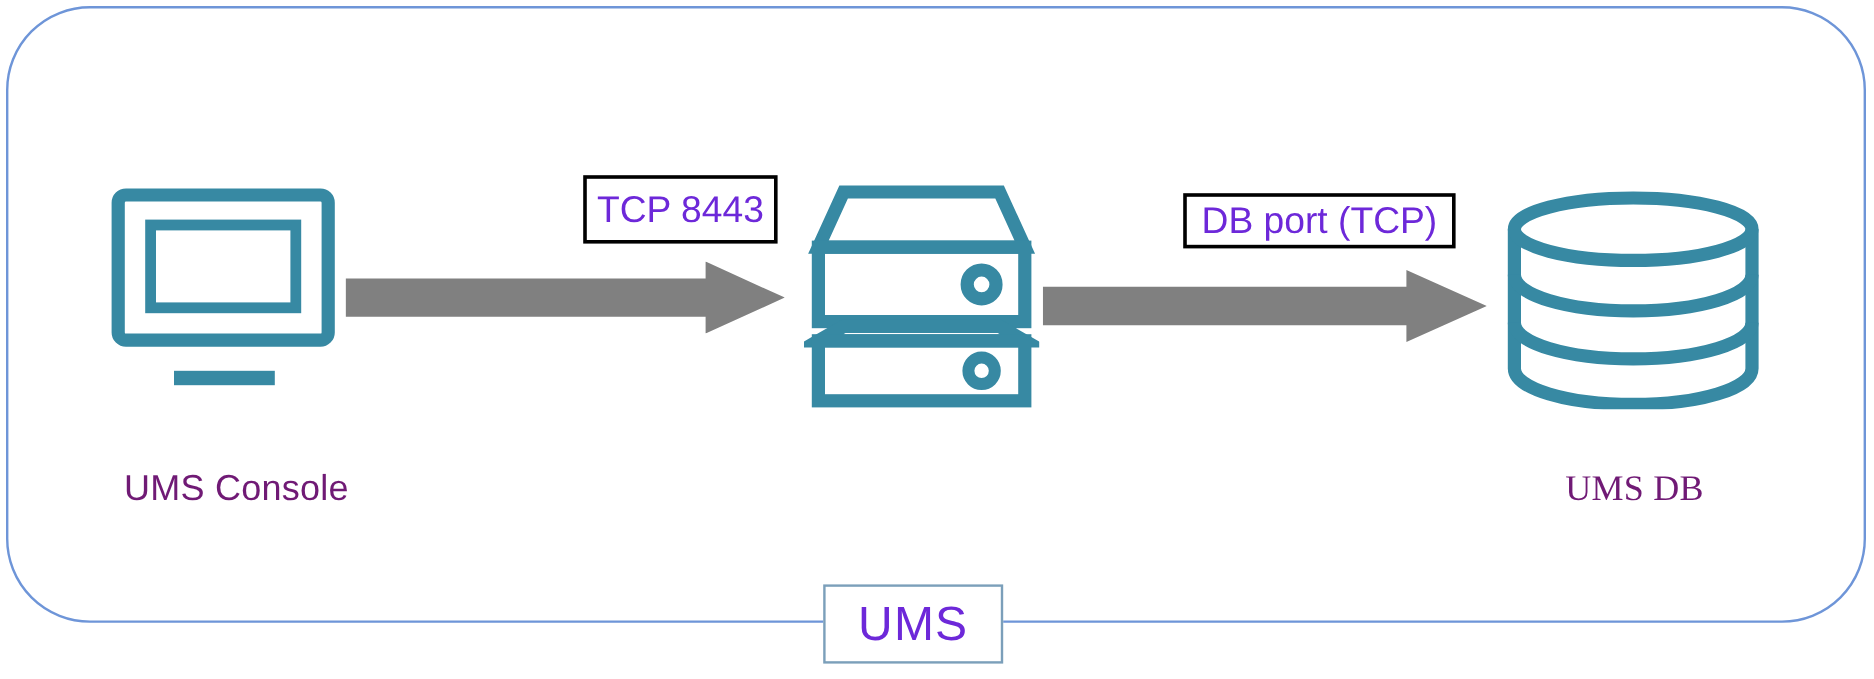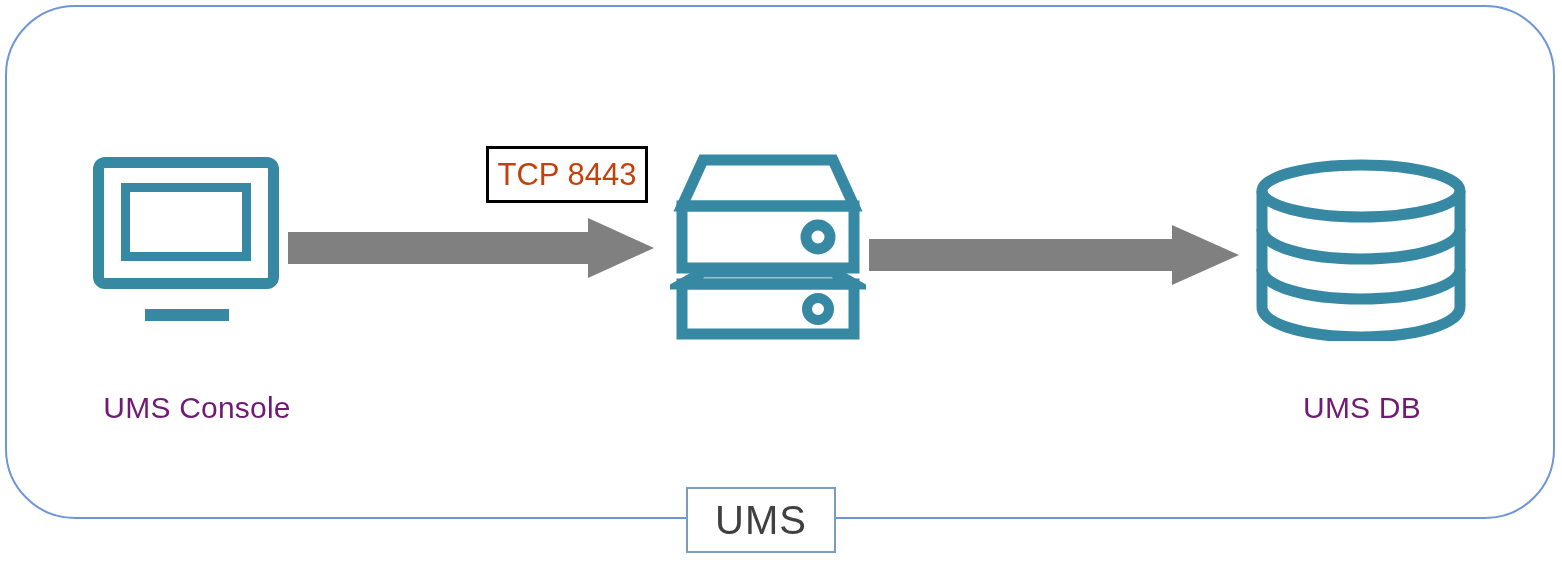--- a/index.html
+++ b/index.html
@@ -101,21 +101,21 @@
   }
   .flow-arrow svg { display: block; }
 
   
   .port-box {
     position: absolute;
     box-sizing: border-box;
     border: 3px solid #000000;
     background: #ffffff;
     font-size: 31px;
-    color: #c2410c;
+    color: #6d28d9;
     display: flex;
     align-items: center;
     justify-content: center;
     white-space: nowrap;
     padding: 16px 10px;
     text-align: right;
   }
   #port-label-console-server {
     left: 479px;
     top: 139px;
@@ -125,39 +125,39 @@
   #port-label-server-db {
     left: 979px;
     top: 154px;
     width: 227px;
     height: 46px;
   }
 
   
   #label-console  { left:  40px; top: 384px; width: 300px; }
   #label-server   { left: 611px; top: 384px; width: 300px; }
-  #label-db       { left: 1205px; top: 384px; width: 300px; }
+  #label-db       { left: 1205px; top: 384px; width: 300px; font-family: Liberation Serif, serif; }
 
   
   #ums-badge {
     position: absolute;
     left: 686px;
     top: 487px;
     width: 150px;
     height: 66px;
     box-sizing: border-box;
     border: 2px solid #7b9fba;
     background: #ffffff;
     display: flex;
     align-items: center;
     justify-content: center;
   }
   #ums-badge-text {
     font-size: 40px;
-    color: #404040;
+    color: #6d28d9;
     letter-spacing: 1px;
     line-height: 1;
   }
 </style>
 </head>
 <body>
 
 <div id="stage">
 
   <div id="diagram-container">
@@ -195,20 +195,23 @@
         <circle cx="148" cy="159" r="11" fill="none" stroke="#3789a3" stroke-width="10"></circle>
       </svg>
     </div>
 
     <div class="flow-arrow" id="arrow-server-db" style="left:862px; top:218px; width:370px; height:60px;">
       <svg width="370" height="60" viewBox="0 0 370 60" aria-hidden="true">
         <polygon points="0,14 303,14 303,0 370,30 303,60 303,46 0,46" fill="#808080"></polygon>
       </svg>
     </div>
 
+    <div class="port-box" id="port-label-server-db">
+      <span>DB port (TCP)</span>
+    </div>
 
     <div class="node" id="db-icon">
       <svg width="216" height="184" viewBox="0 0 216 184" aria-hidden="true">
         <g fill="none" stroke="#3789a3" stroke-width="11">
 
           <path d="M9,34 L9,150 C9,167 53,180 108,180 C163,180 207,167 207,150 L207,34"></path>
 
           <ellipse cx="108" cy="34" rx="99" ry="26"></ellipse>
 
           <path d="M9,72 C9,89 53,102 108,102 C163,102 207,89 207,72"></path>

